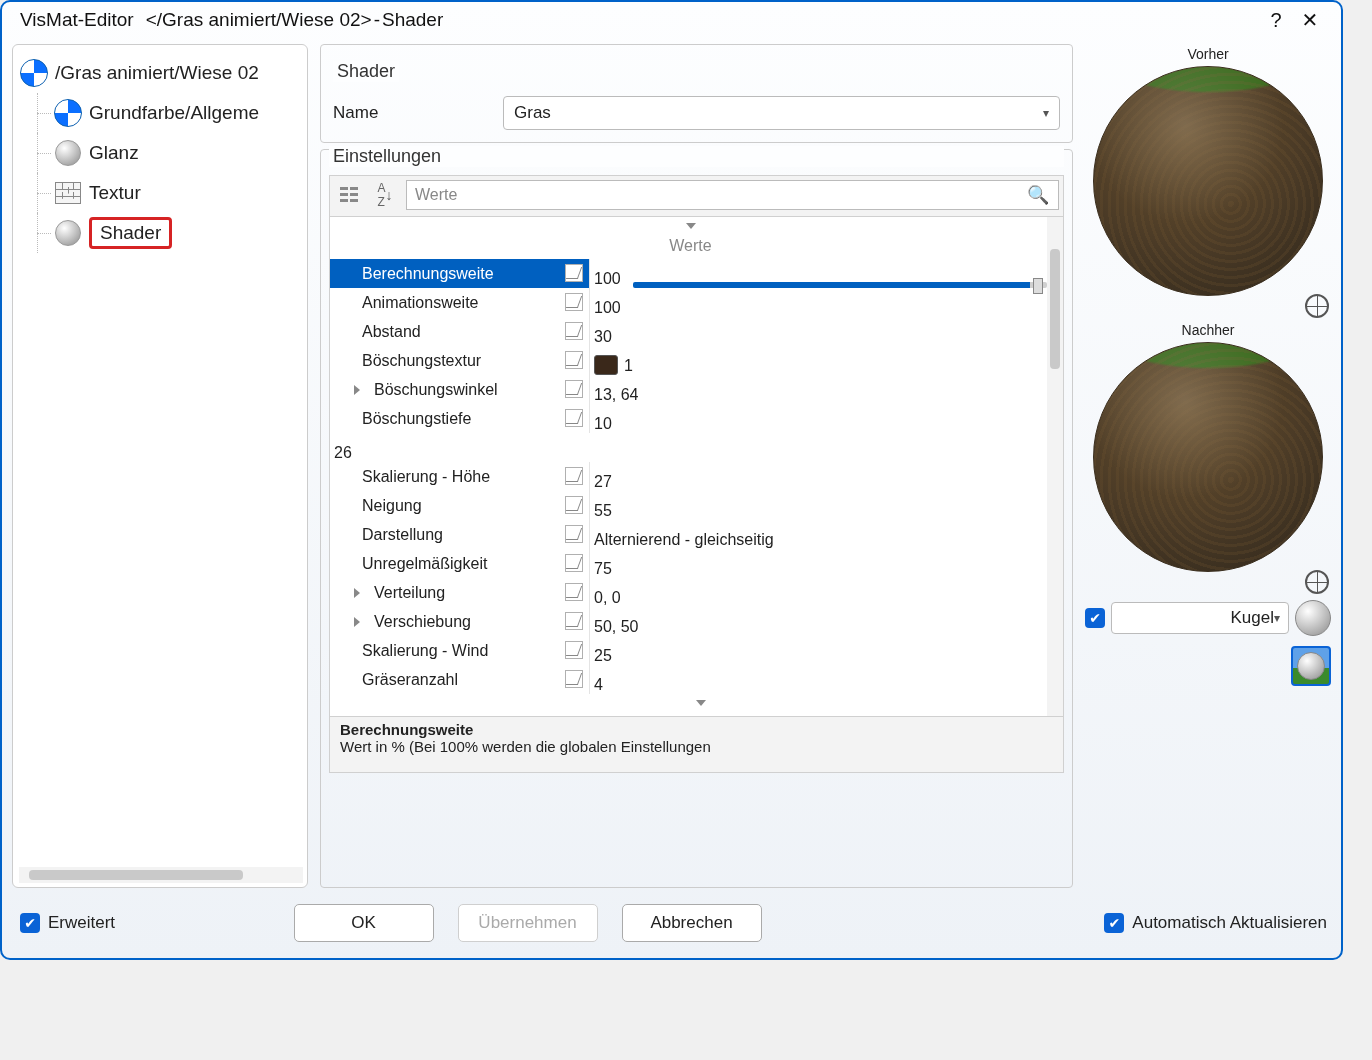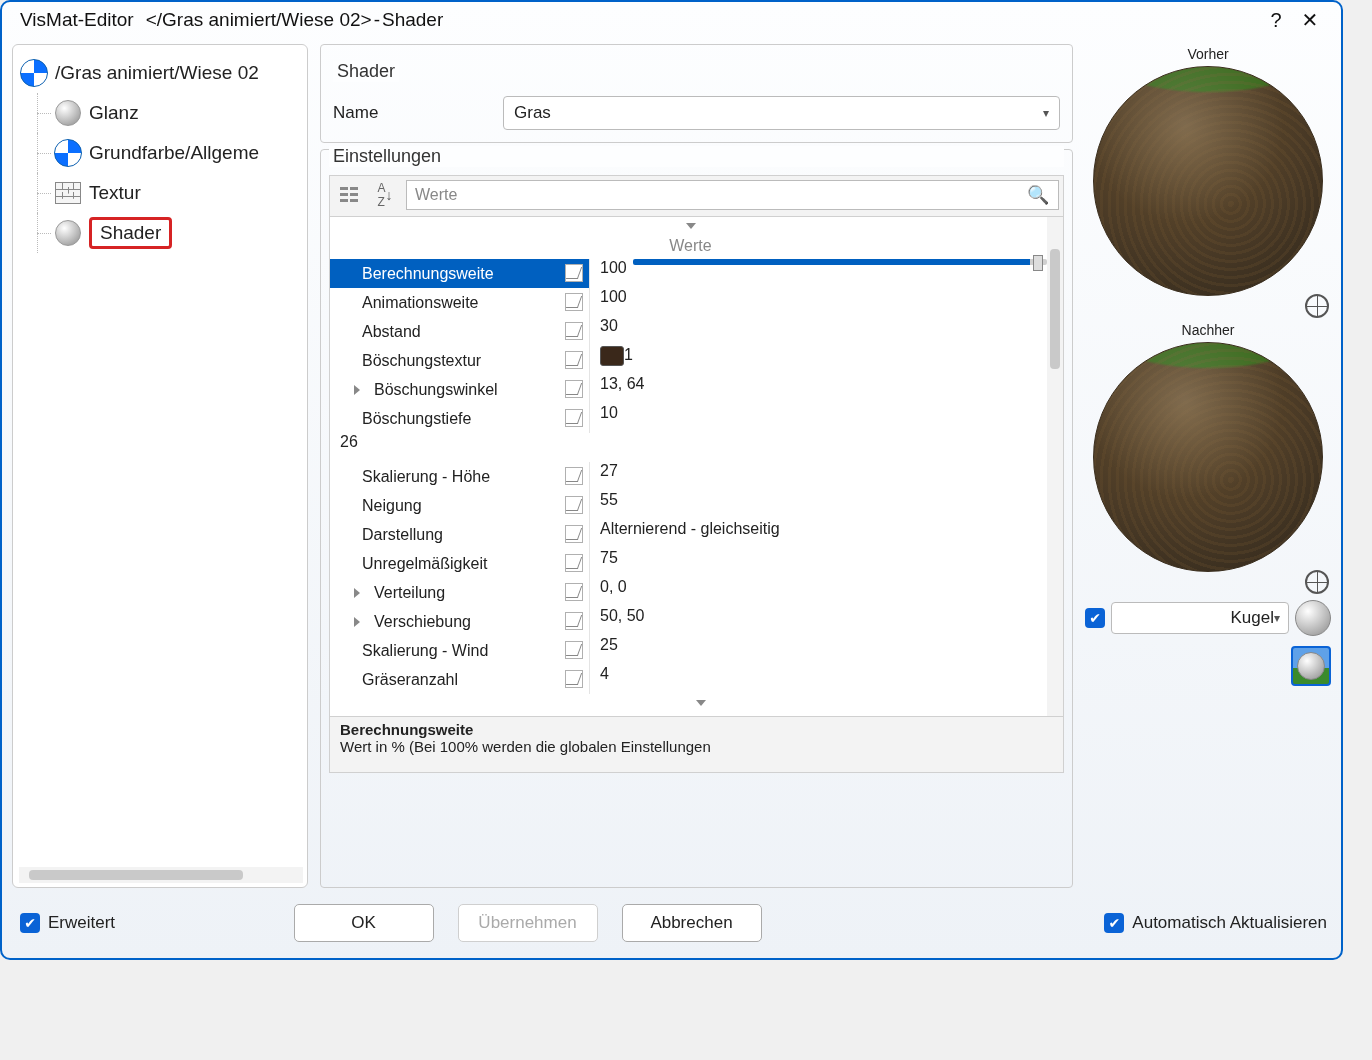--- a/index.html
+++ b/index.html
@@ -209,22 +209,22 @@
     background:#fff;
     position:absolute;right:6px;top:5px;
   }
   .grid-row .pin::after{
     content:"";position:absolute;inset:2px;
     border:1px solid #888;border-left:none;border-top:none;
     transform:skew(-20deg);
   }
   .grid-row .val {
     flex:1;
-    padding-left:10px;
-    display:flex;align-items:flex-start;gap:0;
+    padding-left:4px;
+    display:flex;align-items:flex-end;gap:6px;
   }
   .grid-row.selected .nm {
     background:#0060c0;color:#fff;
   }
   .grid-row.selected .pin { background:#fff; }
   .slider {
     flex:1;margin-left:6px;height:6px;
     background:linear-gradient(90deg,#0060c0 0 96%,#d0d0d0 96% 100%);
     border-radius:2px;position:relative;
   }
@@ -342,29 +342,29 @@
     <div class="tree-panel">
       <div class="tree">
         <div class="tree-row">
           <span class="tree-icon">
               <span class="icon-sphere-blue"></span>
             </span>
           <span class="tree-label">/Gras animiert/Wiese 02</span>
         </div>
         <div class="tree-row child">
           <span class="tree-icon">
+              <span class="icon-sphere-blue"></span>
+            </span>
+          <span class="tree-label">Grundfarbe/Allgeme</span>
+        </div>
+        <div class="tree-row child">
+          <span class="tree-icon">
               <span class="icon-sphere-gray"></span>
             </span>
           <span class="tree-label">Glanz</span>
-        </div>
-        <div class="tree-row child">
-          <span class="tree-icon">
-              <span class="icon-sphere-blue"></span>
-            </span>
-          <span class="tree-label">Grundfarbe/Allgeme</span>
         </div>
         <div class="tree-row child">
           <span class="tree-icon">
               <span class="icon-brick"></span>
             </span>
           <span class="tree-label">Textur</span>
         </div>
         <div class="tree-row child">
           <span class="tree-icon">
               <span class="icon-sphere-gray"></span>

